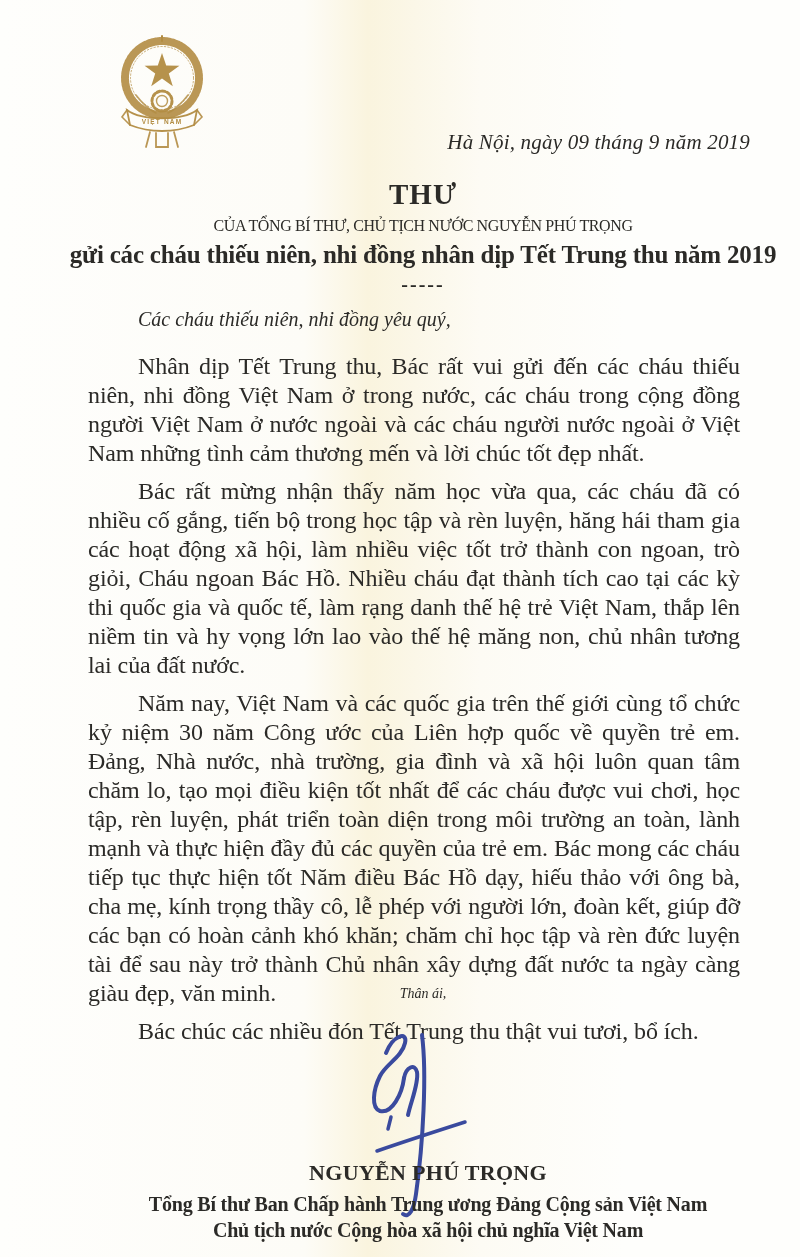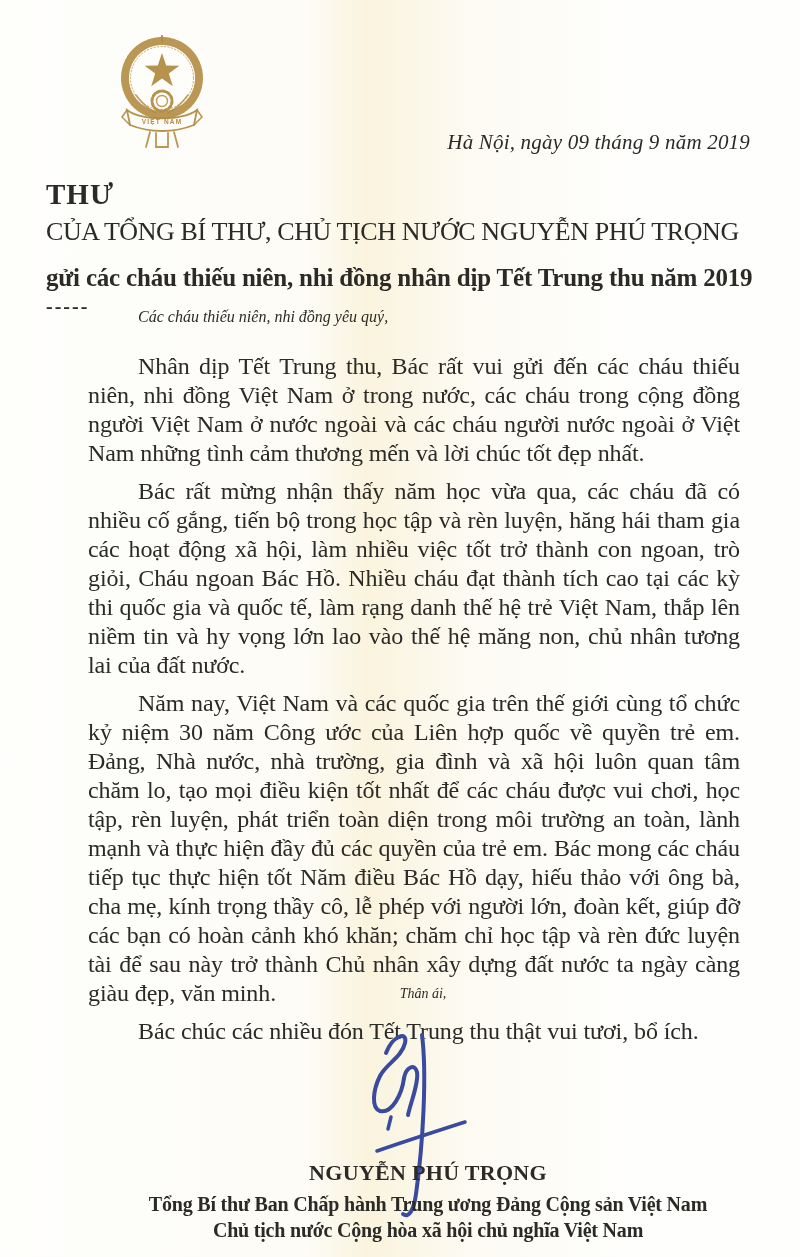--- a/index.html
+++ b/index.html
@@ -34,54 +34,54 @@
     font-style: italic;
     font-size: 21px;
     letter-spacing: 0.2px;
   }
 
   
   .heading {
     position: absolute;
     top: 176px; left: 46px;
     width: 754px;
-    text-align: left;
+    text-align: center;
     line-height: 1.25;
   }
   .heading .title {
     font-size: 29px;
     font-weight: bold;
     letter-spacing: 1px;
     margin-bottom: 4px;
   }
   .heading .subtitle-caps {
-    font-size: 26px;
+    font-size: 16px;
     letter-spacing: -0.4px;
-    margin-bottom: 13px;
+    margin-bottom: 3px;
     white-space: nowrap;
   }
   .heading .subtitle-bold {
     font-size: 25px;
     font-weight: bold;
     letter-spacing: -0.2px;
     white-space: nowrap;
   }
   .heading .separator {
     font-size: 20px;
     font-weight: bold;
     letter-spacing: 2px;
     margin-top: 1px;
   }
 
   
   .salutation {
     position: absolute;
     top: 308px; left: 138px;
     font-style: italic;
-    font-size: 16px;
+    font-size: 20px;
   }
 
   
   .body-block {
     position: absolute;
     top: 352px; left: 88px;
     width: 652px;
     font-size: 24px;
     line-height: 29px;
     text-align: justify;

